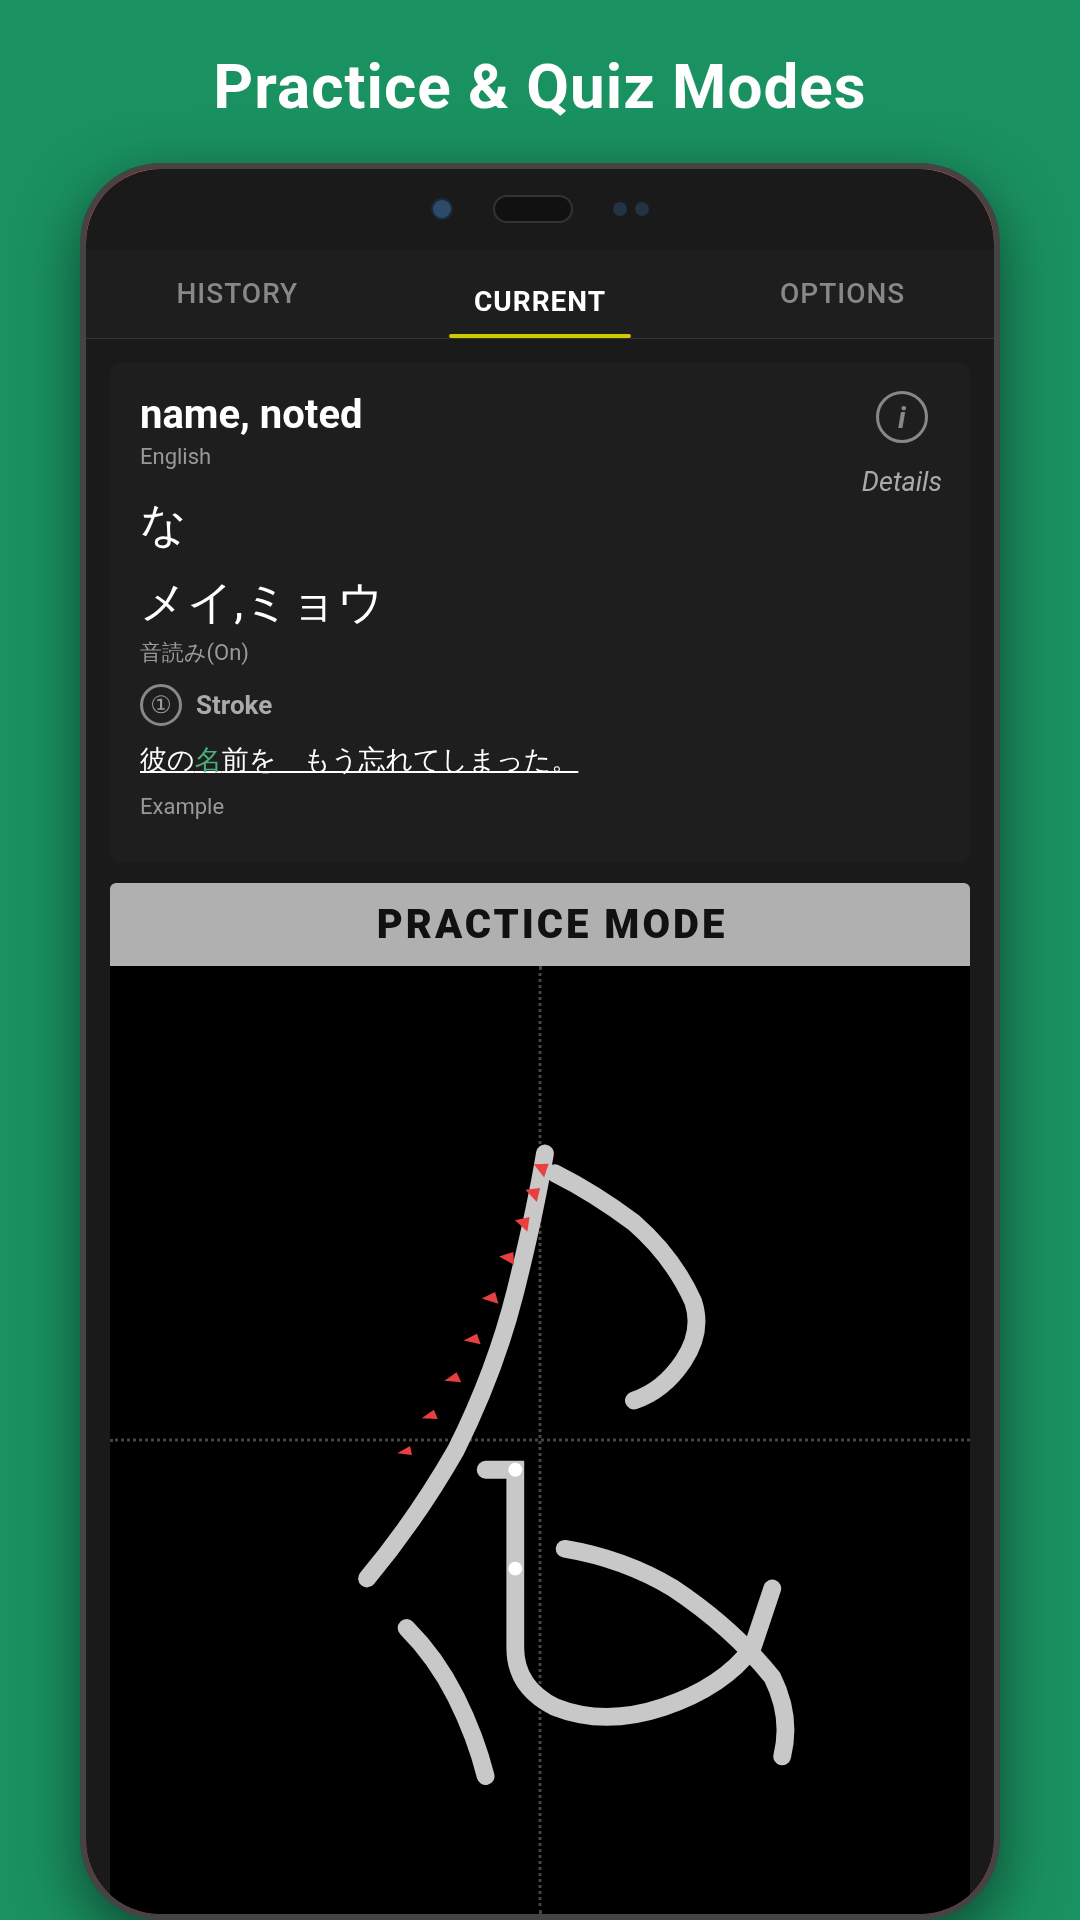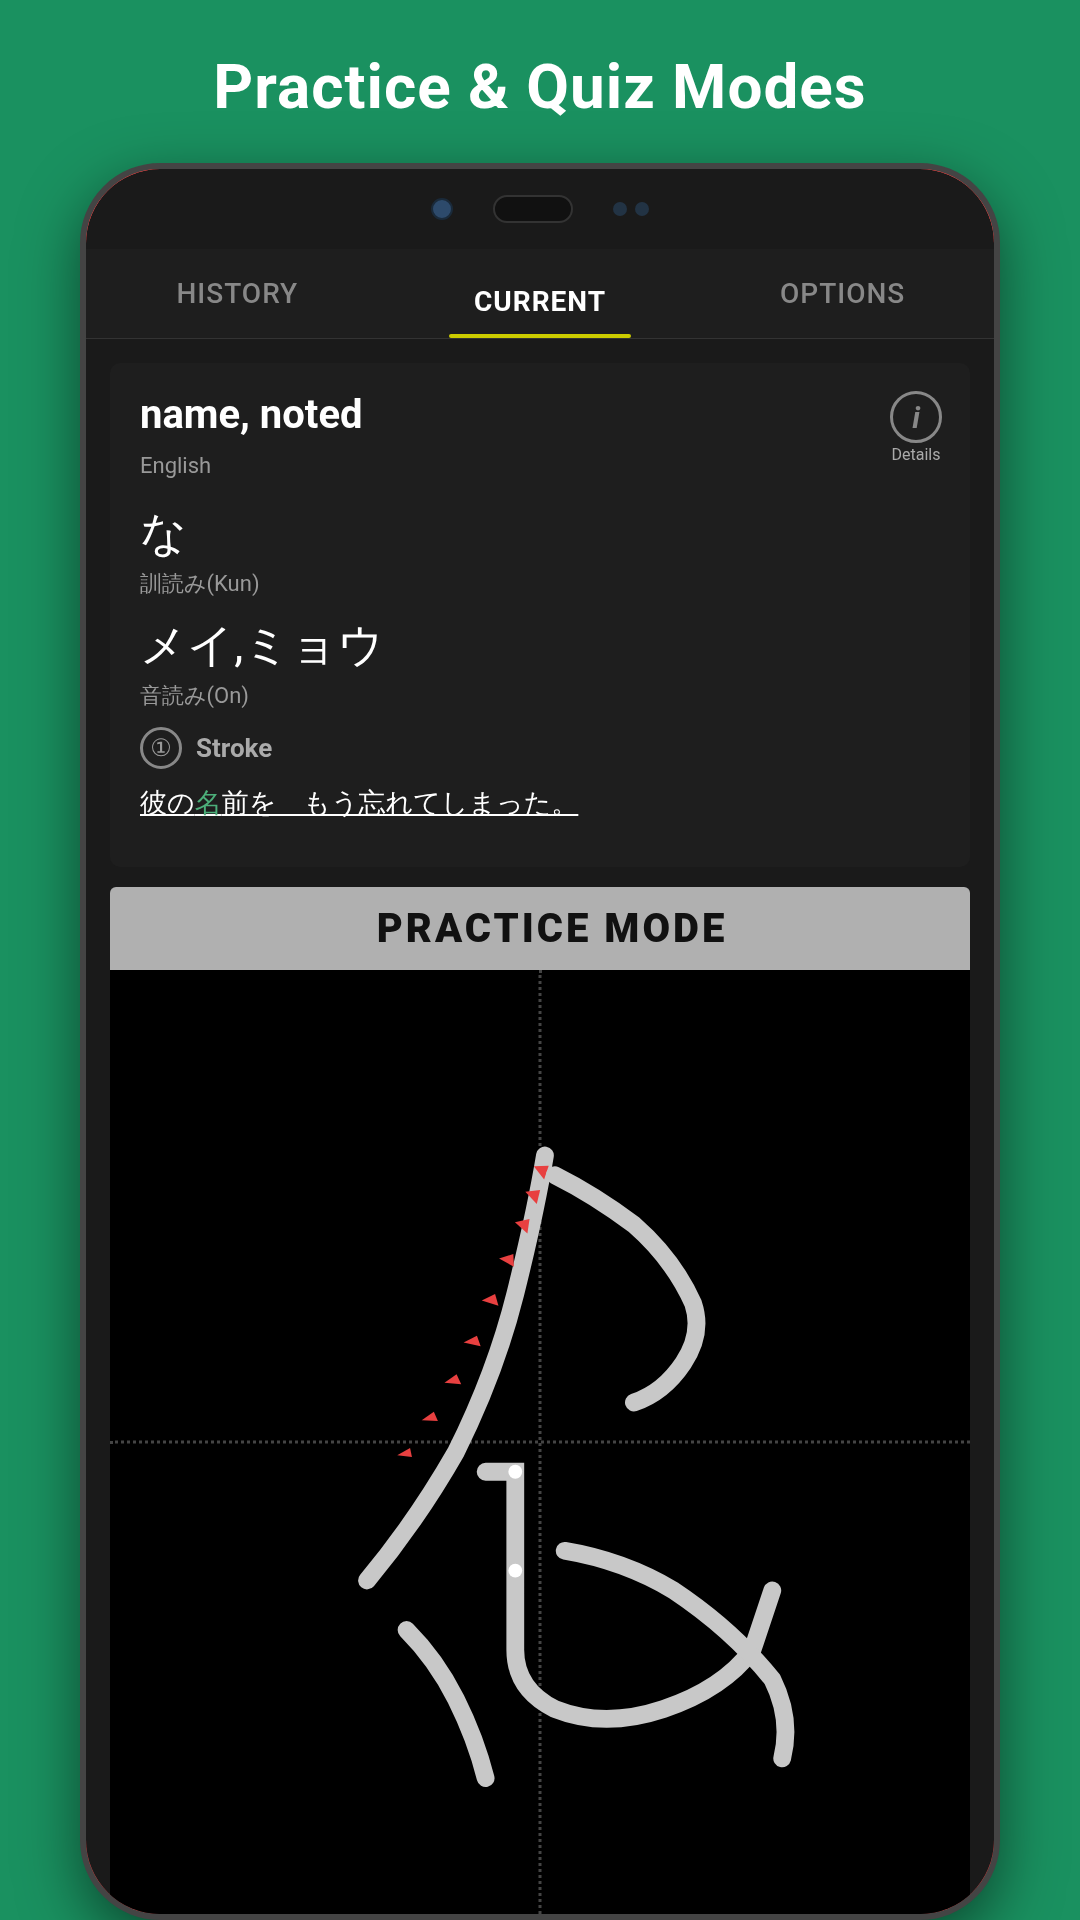--- a/index.html
+++ b/index.html
@@ -136,21 +136,21 @@
       margin: 24px 24px 20px 24px;
       border-radius: 10px;
       padding: 28px 30px;
       position: relative;
     }
 
     .card-main-word {
       font-size: 40px;
       font-weight: bold;
       color: #ffffff;
-      margin-bottom: 15px;
+      margin-bottom: 6px;
     }
 
     .card-lang-label {
       font-size: 22px;
       color: #999;
       margin-bottom: 25px;
     }
 
     .details-btn {
       position: absolute;
@@ -171,22 +171,23 @@
       align-items: center;
       justify-content: center;
       color: #888;
       font-size: 30px;
       font-weight: bold;
       font-style: italic;
     }
 
     .details-label {
       color: #aaa;
-      font-size: 16px;
-      margin-top: 2px;
+      font-size: 27px;
+      margin-top: 23px;
+      font-style: italic;
     }
 
     .reading-row {
       margin-bottom: 16px;
     }
 
     .reading-text {
       font-size: 46px;
       color: #ffffff;
       margin-bottom: 4px;
@@ -331,37 +332,37 @@
       <div class="details-btn">
         <div class="info-circle">i</div>
         <span class="details-label">Details</span>
       </div>
 
       <div class="card-main-word">name, noted</div>
       <div class="card-lang-label">English</div>
 
       <div class="reading-row">
         <div class="reading-text">な</div>
-        <div class="reading-label">訓読み(Kun)</div>
       </div>
 
       <div class="reading-row">
         <div class="reading-text">メイ,ミョウ</div>
         <div class="reading-label">音読み(On)</div>
       </div>
 
       <div class="stroke-row">
         <div class="stroke-circle">①</div>
         <span class="stroke-label">Stroke</span>
       </div>
 
       <div class="reading-row">
         <div class="example-text">
           <span>彼の</span><span class="example-highlight">名</span><span>前を　もう忘れてしまった。</span>
         </div>
+        <div class="example-label">Example</div>
       </div>
 
     </div>
 
     <div class="practice-header">
       <span class="practice-title">PRACTICE MODE</span>
     </div>
 
     <div class="kanji-canvas">
 

